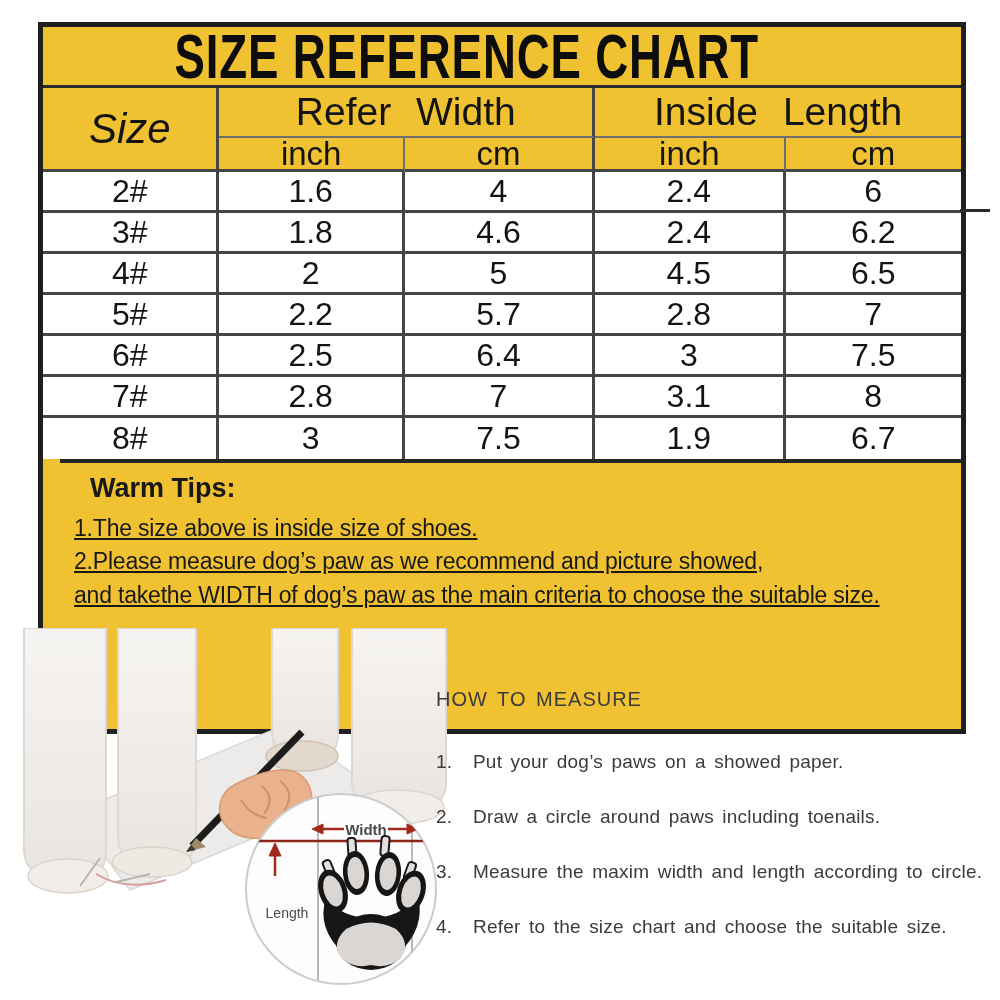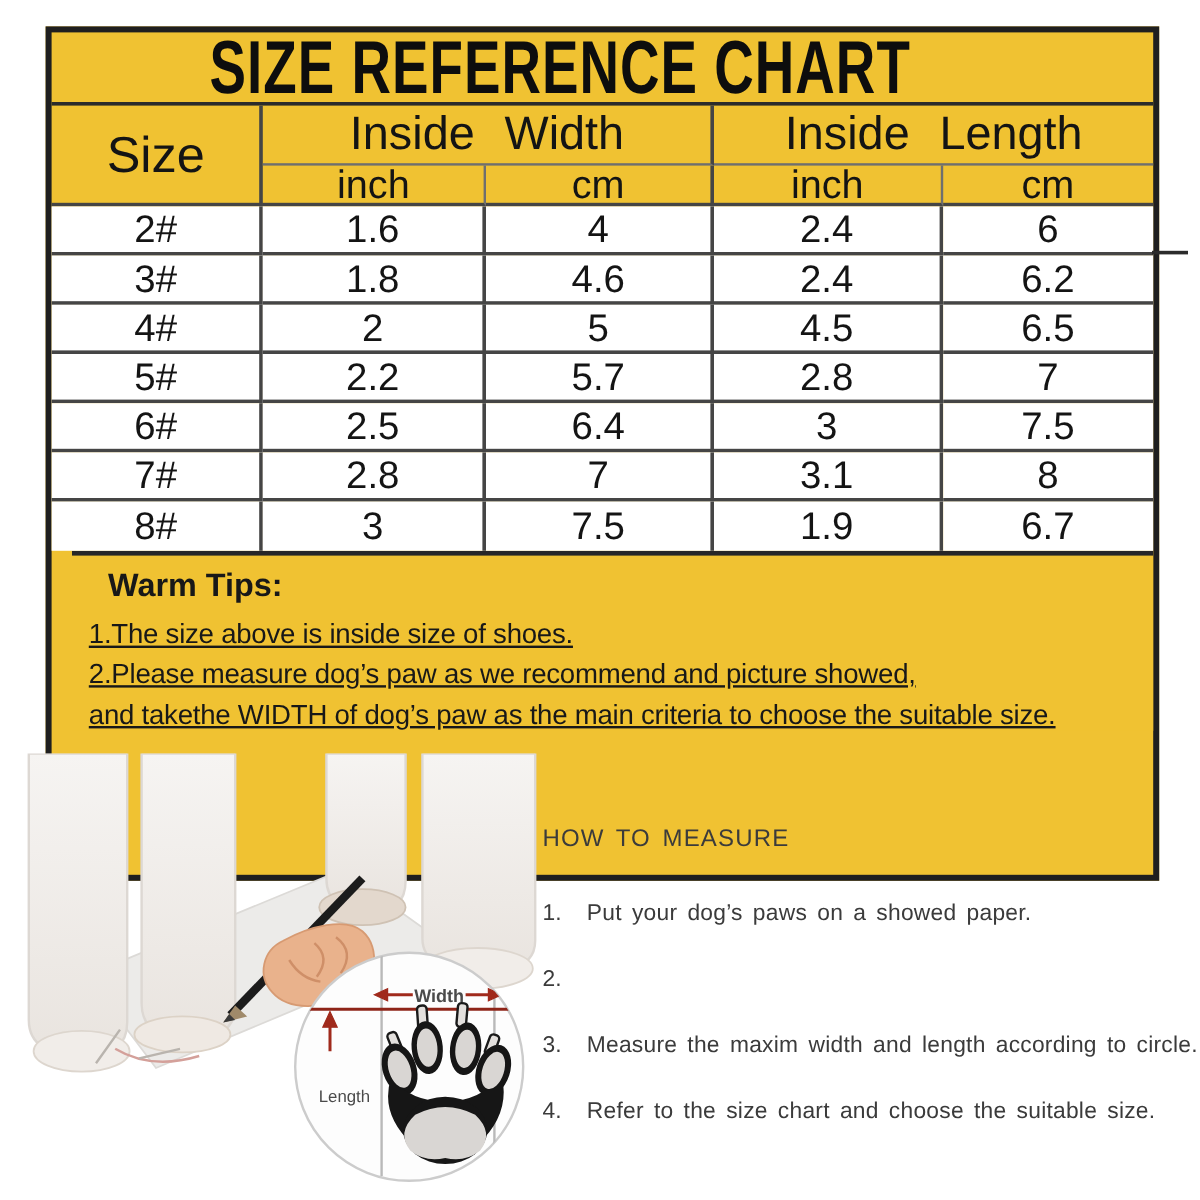--- a/index.html
+++ b/index.html
@@ -7,40 +7,40 @@
   .canvas{position:absolute;inset:0;}
 
   
   .chart-box{position:absolute;left:38px;top:22px;width:928px;height:712px;border:5px solid #1f1f1f;background:#f0c232;box-sizing:border-box;}
   .title-bar{height:58px;border-bottom:3px solid #2b2b2b;display:flex;align-items:center;justify-content:center;padding-right:70px;}
   .title-text{font-size:53px;font-weight:900;color:#0d0d0d;letter-spacing:1px;transform:scale(0.86,1.18);white-space:nowrap;}
 
   .size-grid{display:grid;grid-template-columns:178fr 187fr 192fr 192fr 177fr;grid-template-rows:50px 34px repeat(7,41px);}
   .cell{display:flex;align-items:center;justify-content:center;border-right:3px solid #454545;border-bottom:3px solid #454545;color:#141414;}
   .cell.lastcol{border-right:none;}
-  .hsize{grid-column:1;grid-row:1/3;font-size:42px;}
+  .hsize{grid-column:1;grid-row:1/3;font-size:42px;font-style:italic;}
   .g1{grid-column:2/4;grid-row:1;}
   .g2{grid-column:4/6;grid-row:1;border-right:none;text-align:right;}
   .hgroup{font-size:39px;border-bottom:2px solid #6f6f6f;word-spacing:14px;}
   .unit{grid-row:2;font-size:33px;}
   .u-c2{grid-column:2;border-right:2px solid #6f6f6f;}
   .u-c3{grid-column:3;}
   .u-c4{grid-column:4;border-right:2px solid #6f6f6f;}
   .u-c5{grid-column:5;border-right:none;}
   .dcell{background:#ffffff;font-size:32px;}
   .r7{border-bottom:none;}
 
   .warm-tips{height:150px;border-top:4px solid #272727;background:#f0c232;padding:8px 14px 0 14px;box-sizing:border-box;color:#181818;margin-left:17px;}
   .wt-title{font-size:27px;font-weight:700;margin:2px 0 8px 16px;}
   .wt-line{font-size:23px;line-height:1.45;letter-spacing:-0.2px;text-decoration:underline;}
 
   .line-overhang{position:absolute;left:960px;top:209px;width:30px;height:3px;background:#2b2b2b;}
 
   
-  .howto{position:absolute;left:452px;top:688px;width:548px;color:#3b3b3b;}
+  .howto{position:absolute;left:436px;top:688px;width:548px;color:#3b3b3b;}
   .howto-heading{font-size:20px;letter-spacing:1px;word-spacing:3px;font-weight:400;}
   .howto-steps{margin-top:40px;}
   .step{display:flex;margin-bottom:33px;font-size:19px;letter-spacing:0.2px;word-spacing:3px;}
   .step-num{width:37px;flex:none;}
 
   
   .photo{position:absolute;left:0;top:628px;}
   .diag-label{font-family:"Liberation Sans",sans-serif;fill:#4a4a4a;}
 </style>
 </head>
@@ -48,21 +48,21 @@
 
 <div class="canvas">
 
   <div class="chart-box">
     <div class="title-bar">
       <span class="title-text">SIZE REFERENCE CHART</span>
     </div>
 
     <div class="size-grid">
       <div class="cell hsize">Size</div>
-      <div class="cell hgroup g1">Inside Width</div>
+      <div class="cell hgroup g1">Refer Width</div>
       <div class="cell hgroup g2 lastcol">Inside Length</div>
 
       <div class="cell unit u-c2">inch</div>
       <div class="cell unit u-c3">cm</div>
       <div class="cell unit u-c4">inch</div>
       <div class="cell unit u-c5 lastcol">cm</div>
 
       <div class="cell dcell">2#</div>
       <div class="cell dcell">1.6</div>
       <div class="cell dcell">4</div>
@@ -210,20 +210,21 @@
 
   <div class="howto">
     <div class="howto-heading">HOW TO MEASURE</div>
     <div class="howto-steps">
       <div class="step">
         <span class="step-num">1.</span>
         <span class="step-text">Put your dog’s paws on a showed paper.</span>
       </div>
       <div class="step">
         <span class="step-num">2.</span>
+        <span class="step-text">Draw a circle around paws including toenails.</span>
       </div>
       <div class="step">
         <span class="step-num">3.</span>
         <span class="step-text">Measure the maxim width and length according to circle.</span>
       </div>
       <div class="step">
         <span class="step-num">4.</span>
         <span class="step-text">Refer to the size chart and choose the suitable size.</span>
       </div>
     </div>

